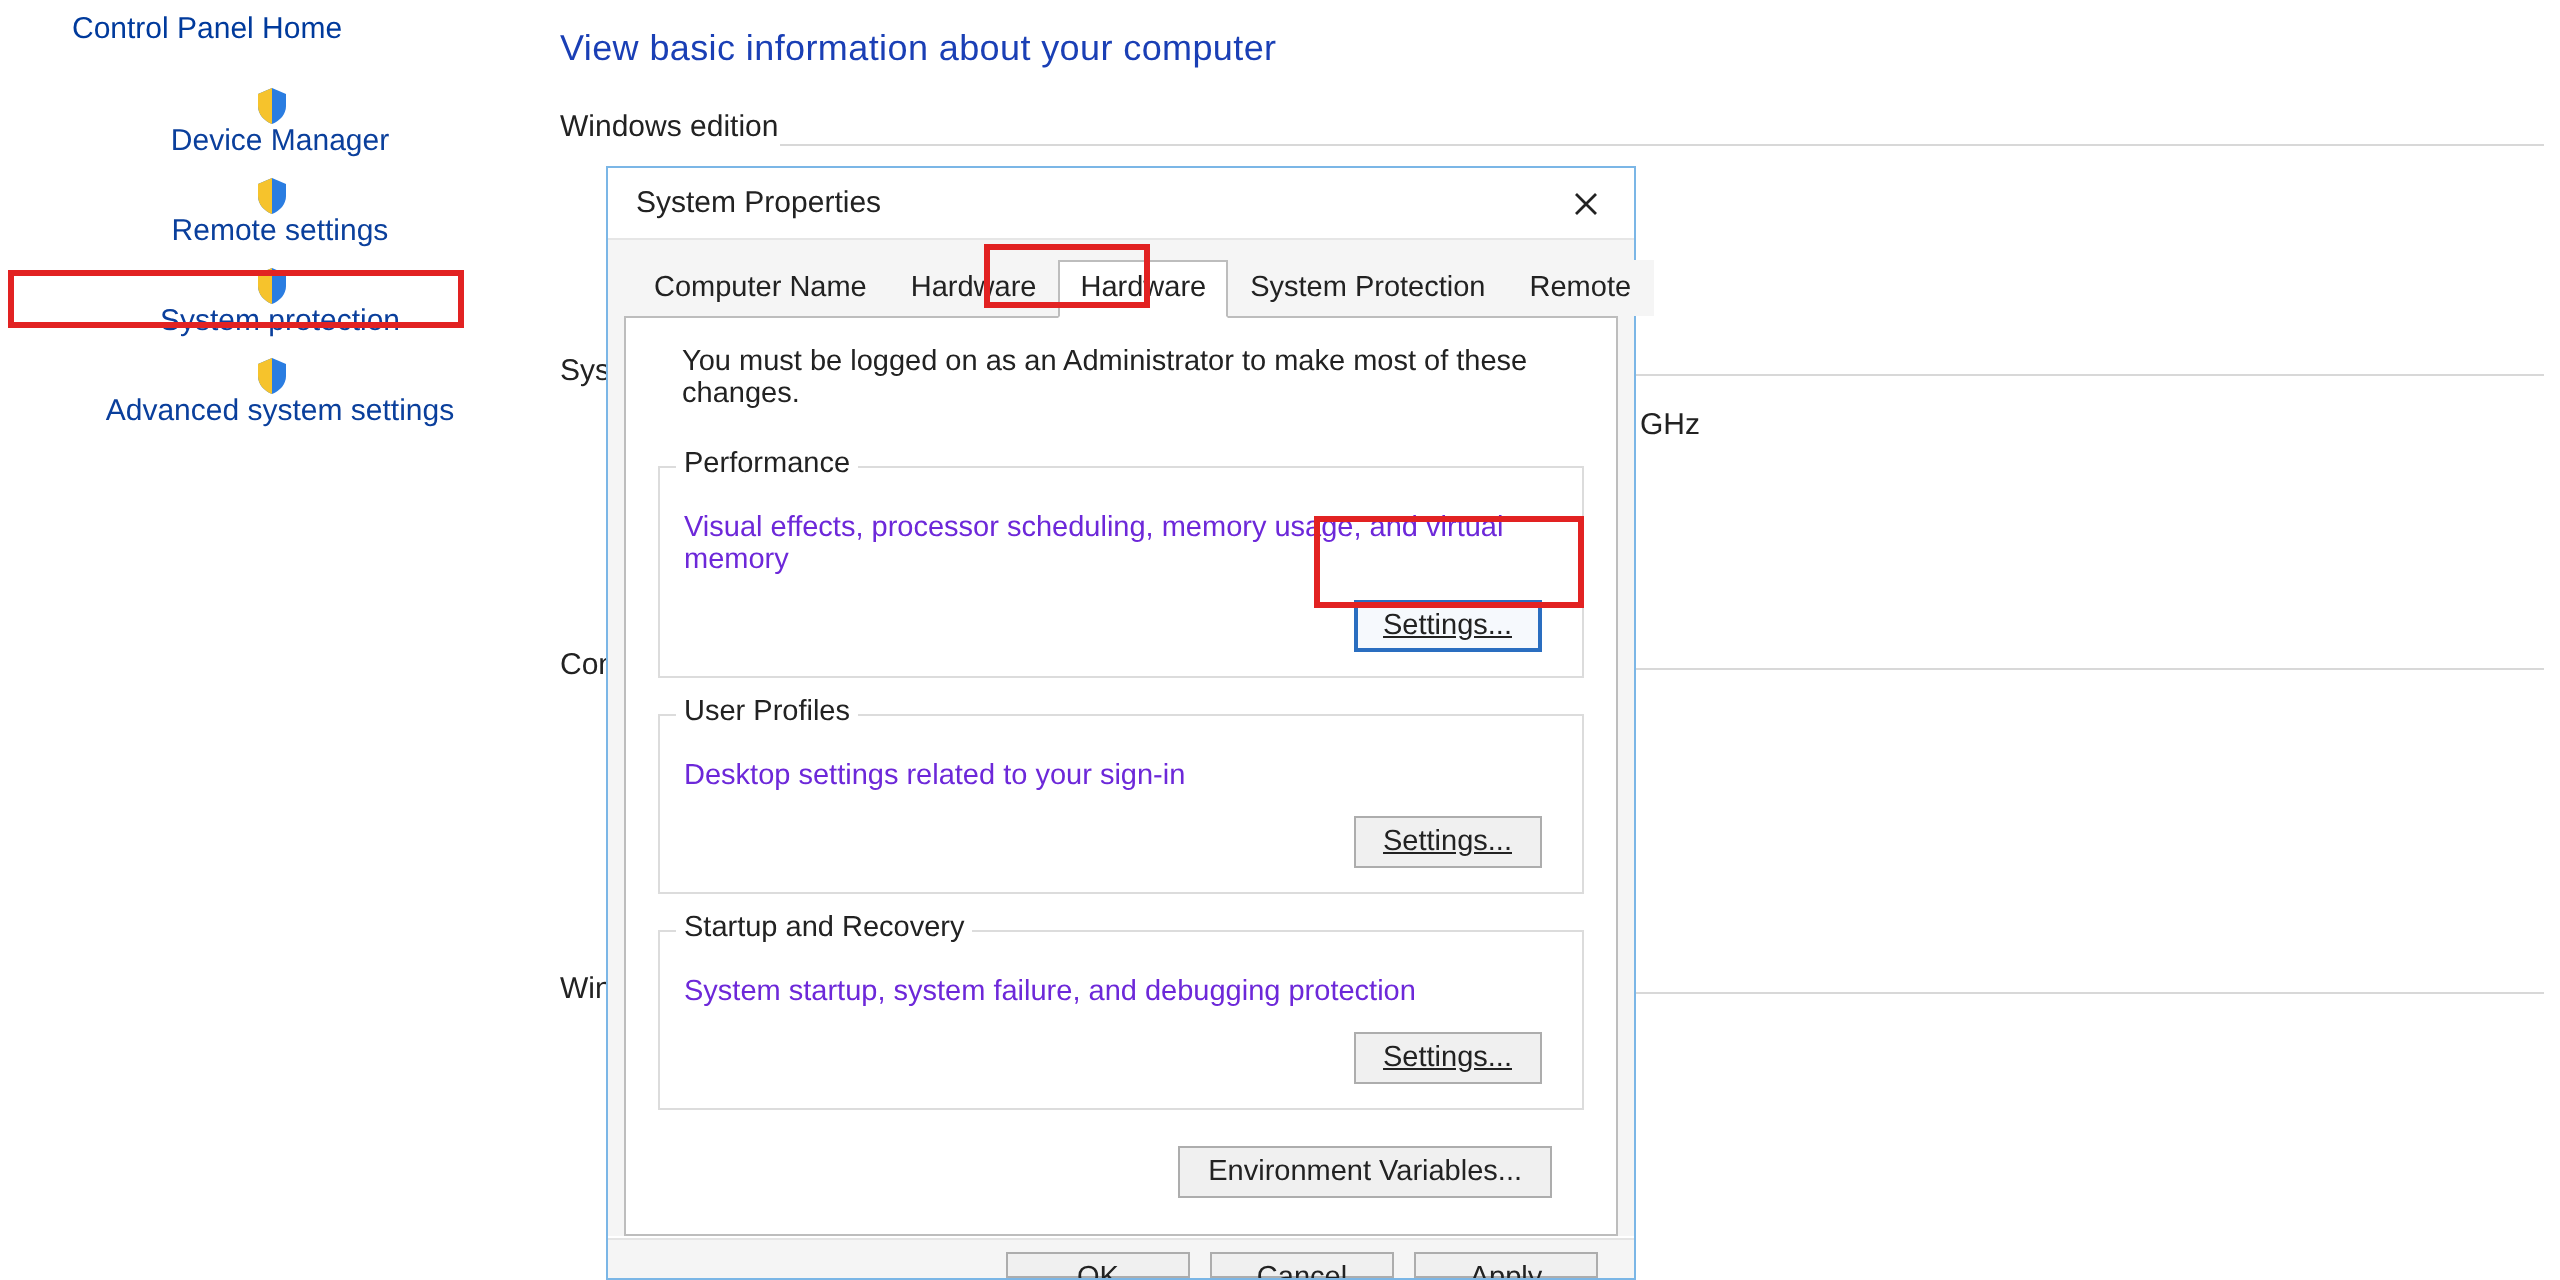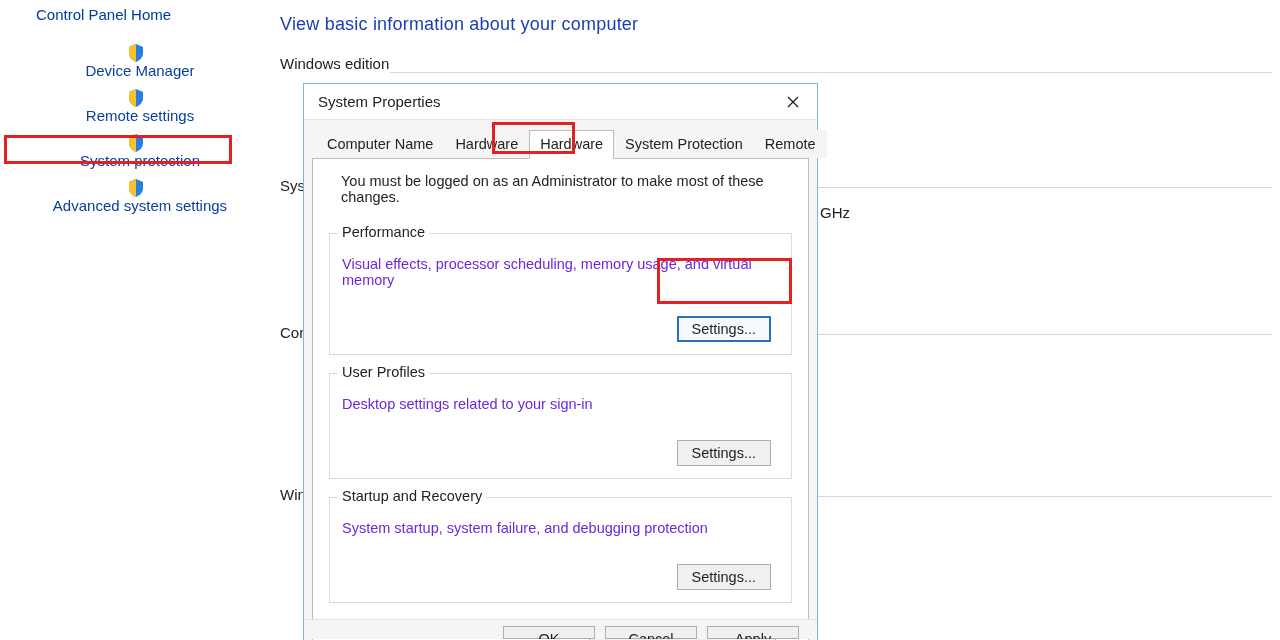--- a/index.html
+++ b/index.html
@@ -151,21 +151,21 @@
     }
     .group .legend {
       position: absolute;
       top: -10px;
       left: 8px;
       background: #fff;
       padding: 0 4px;
       font-size: 14.5px;
     }
     .group .desc { font-size: 14.5px; color: #6d28d9; }
-    .group .btn-row { display:flex; justify-content:flex-end; margin-top: 28px; }
+    .group .btn-row { display:flex; justify-content:flex-end; margin-top: 12px; text-decoration: underline; }
 
     .btn {
       min-width: 92px;
       padding: 4px 14px;
       background: #f0f0f0;
       border: 1px solid #adadad;
       font-size: 14.5px;
       cursor: pointer;
       text-align: center;
     }

